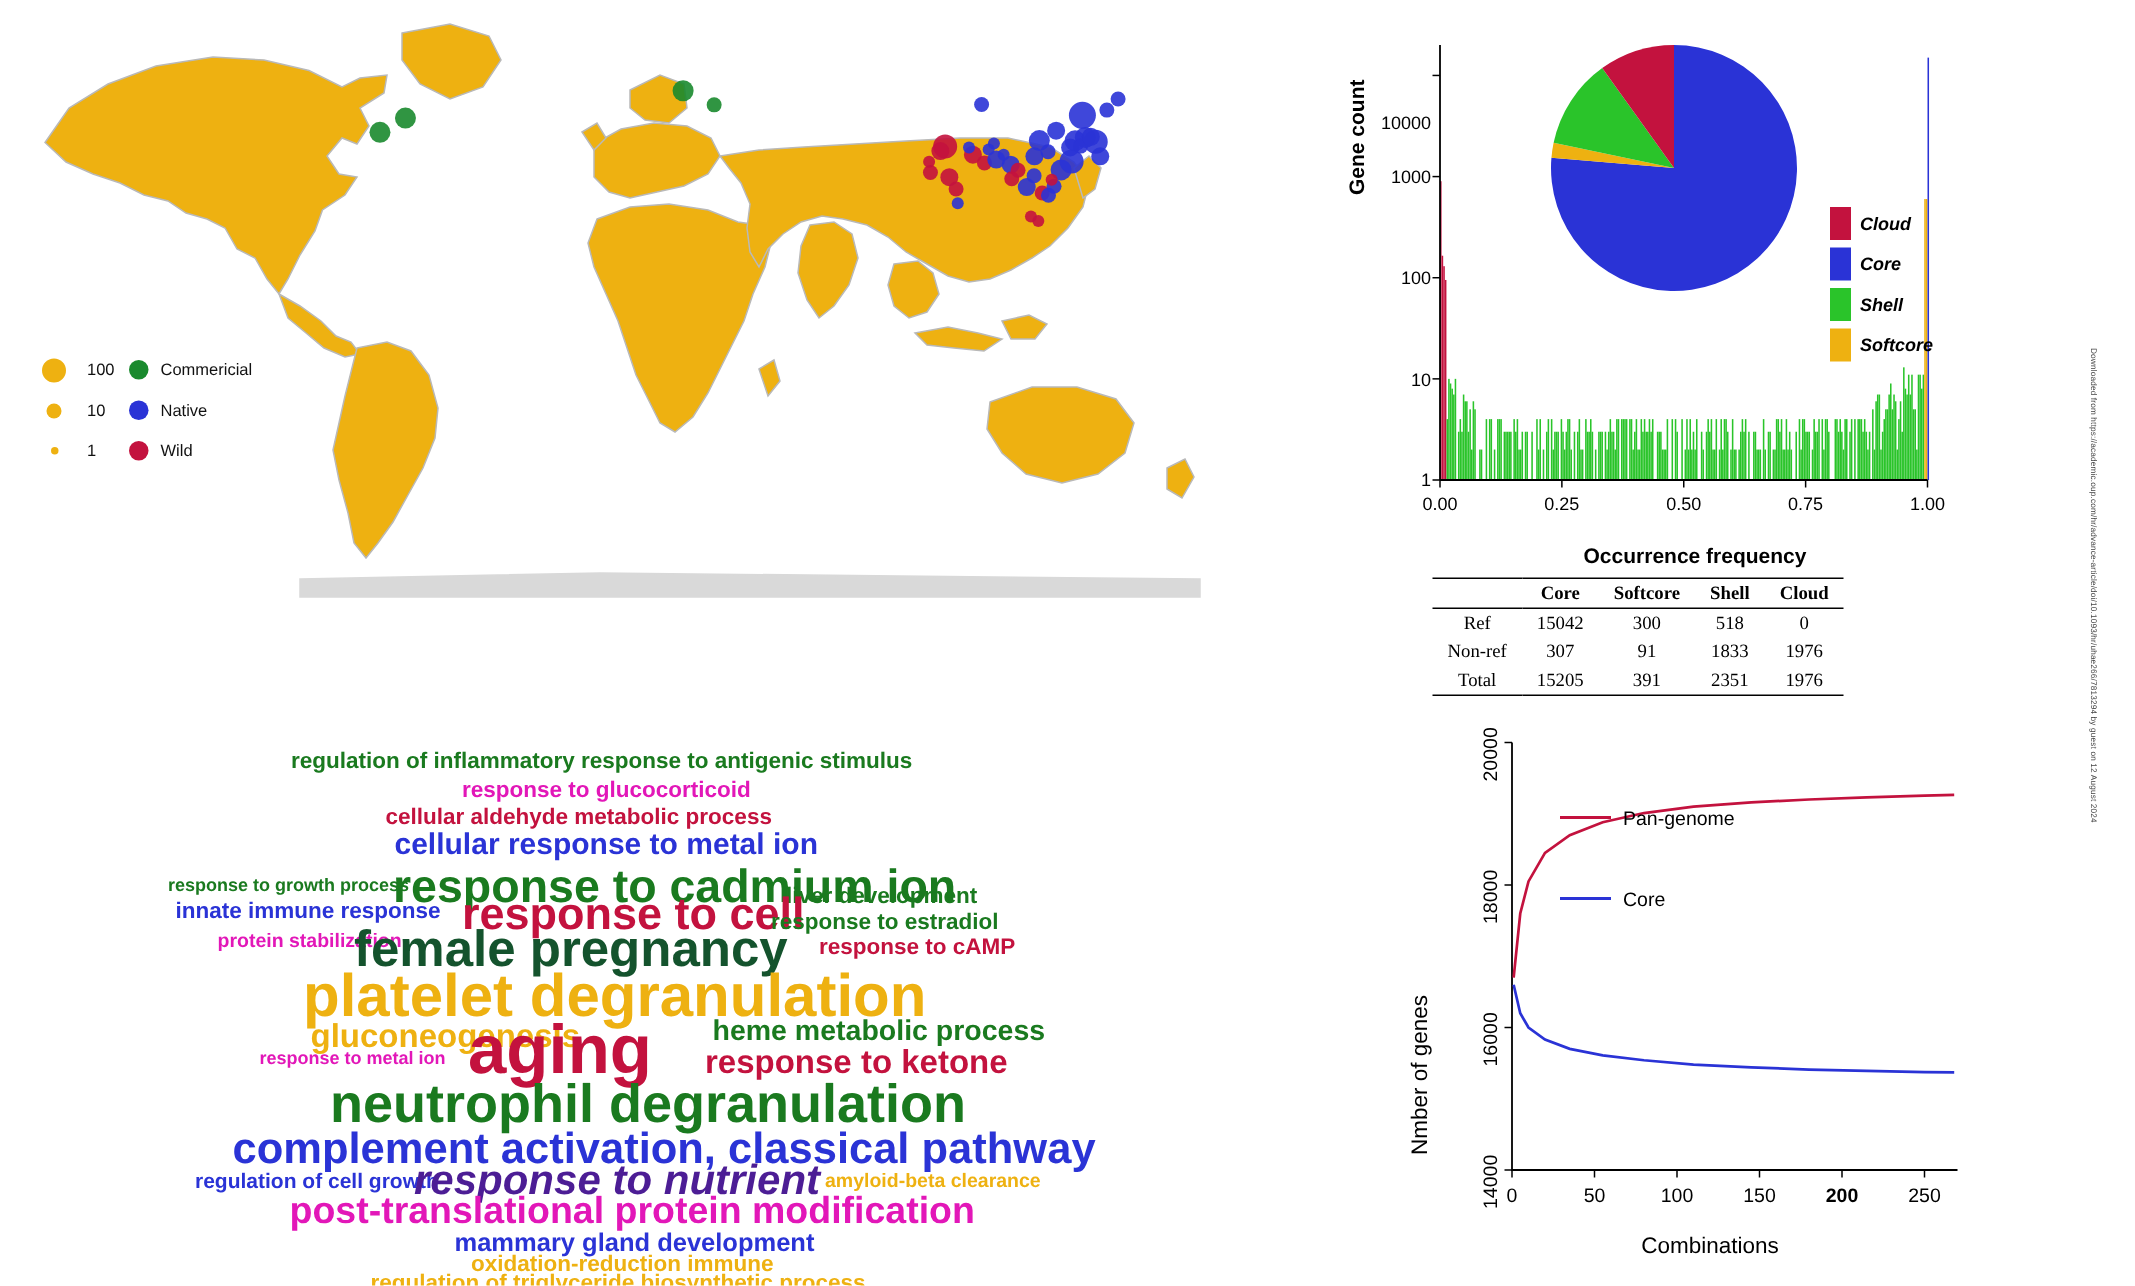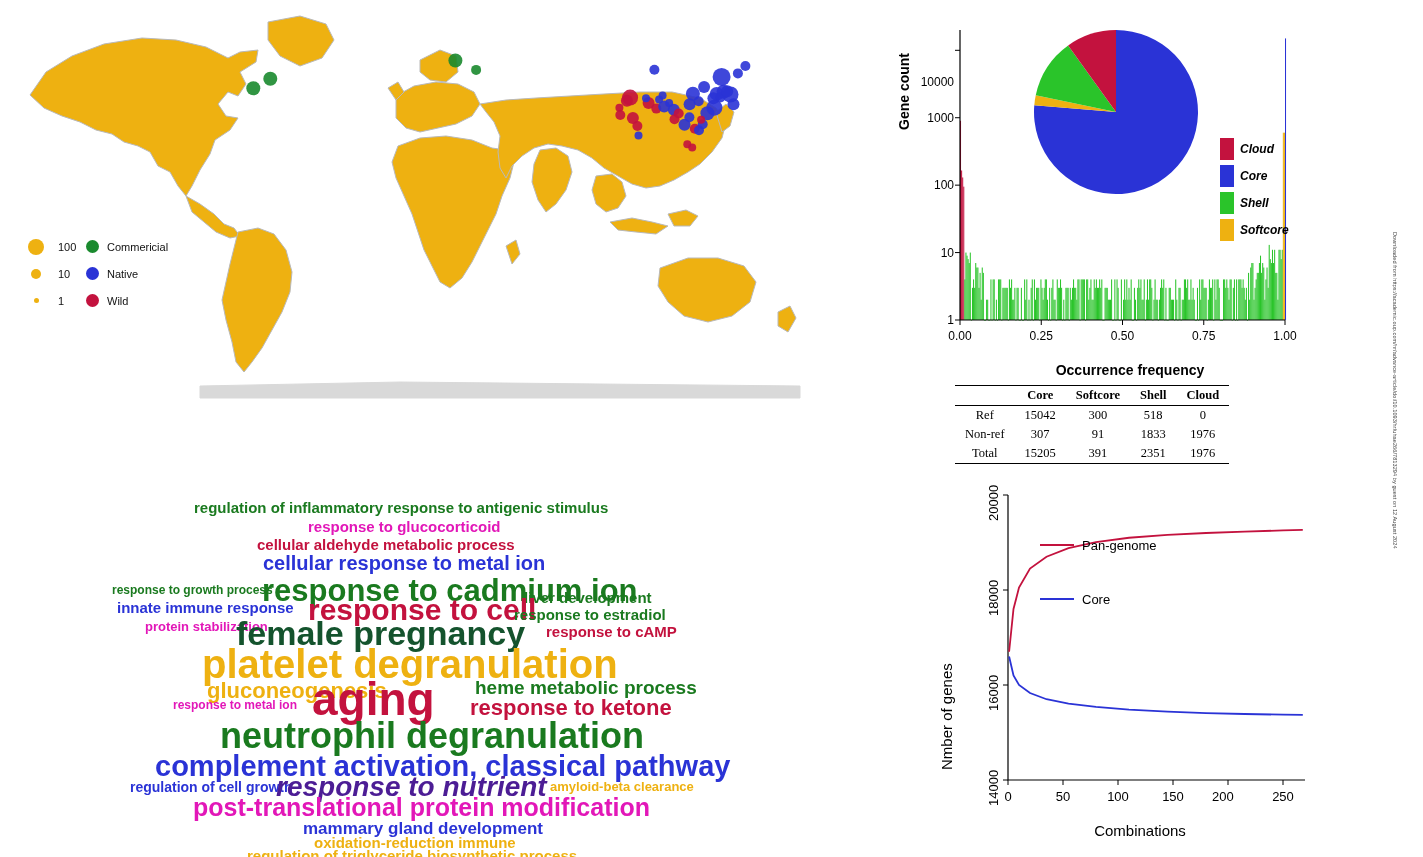--- a/index.html
+++ b/index.html
@@ -670,21 +670,21 @@
       <div class="vtick" style="left: 56px; top: 336px;">14000</div>
       <div class="vtick" style="left: 56px; top: 241px;">16000</div>
       <div class="vtick" style="left: 56px; top: 146px;">18000</div>
       <div class="vtick" style="left: 56px; top: 51px;">20000</div>
     </div>
   <div id="curve-xtick-layer">
       <div class="tick-label" style="left: 62px; width: 32px; text-align: center; top: 319px; font-size: 13px;">0</div>
       <div class="tick-label" style="left: 117px; width: 32px; text-align: center; top: 319px; font-size: 13px;">50</div>
       <div class="tick-label" style="left: 172px; width: 32px; text-align: center; top: 319px; font-size: 13px;">100</div>
       <div class="tick-label" style="left: 227px; width: 32px; text-align: center; top: 319px; font-size: 13px;">150</div>
-      <div class="tick-label" style="left: 282px; width: 32px; top: 319px; font-size: 13px;">200</div>
+      <div class="tick-label" style="left: 282px; width: 32px; text-align: center; top: 319px; font-size: 13px; font-weight: bold;">200</div>
       <div class="tick-label" style="left: 337px; width: 32px; text-align: center; top: 319px; font-size: 13px;">250</div>
     </div>
 
   <div id="curve-legend">
     <div class="row">
       <span class="line" style="background: rgb(195, 18, 62);"></span>
       <span class="lb">Pan-genome</span>
     </div>
     <div class="row">
       <span class="line" style="background: rgb(42, 51, 214);"></span>

